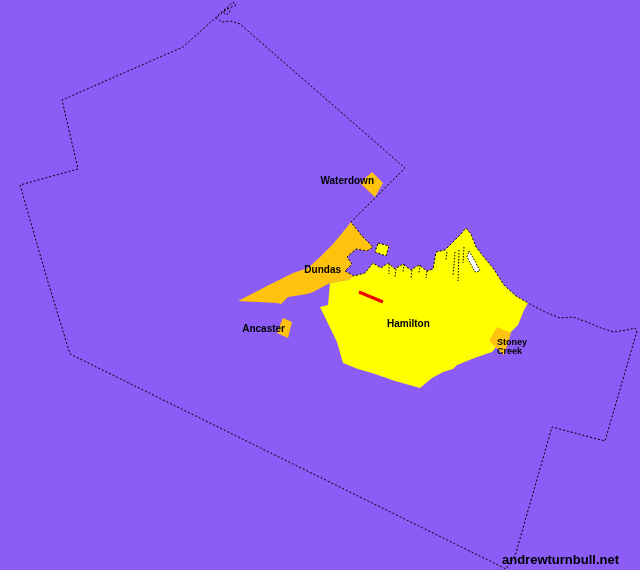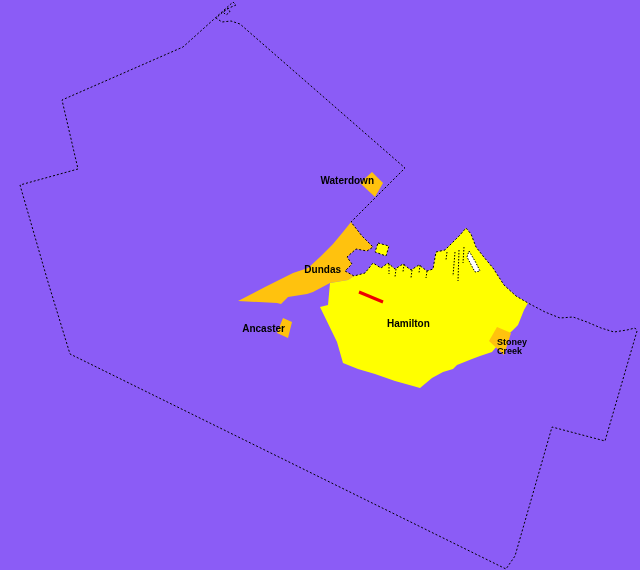--- a/index.html
+++ b/index.html
@@ -48,13 +48,14 @@
       <line x1="464" y1="247" x2="463" y2="263" stroke="#000000" stroke-width="1" stroke-dasharray="1.5 1.5"></line>
       <polygon points="233,2 236,5 229,8 223,12 226,15 230,12 228,8 223,12 216,18 222,22 231,21 240,24 405,168 351,222 362,236 373,247 367,251 356,249 347,257 352,264 345,271 354,276 365,273 373,263 381,268 388,263 395,269 403,264 411,270 419,265 427,271 433,269 436,252 445,250 453,242 460,235 466,228 471,234 476,247 483,256 493,268 504,285 516,296 528,303 545,312 560,318 573,317 587,322 601,328 614,332 627,330 635,328 637,331 605,441 552,427 515,556 506,569 70,354 48,282 20,185 78,169 62,100 183,47" fill="none" stroke="#000000" stroke-width="1" stroke-dasharray="2 2"></polygon>
       <line x1="359" y1="292" x2="383" y2="302" stroke="#ee0000" stroke-width="3"></line>
       <text x="374" y="184" text-anchor="end" font-size="10" fill="#000000" class="map-label">Waterdown</text>
       <text x="341" y="273" text-anchor="end" font-size="10" fill="#000000" class="map-label">Dundas</text>
       <text x="285" y="332" text-anchor="end" font-size="10" fill="#000000" class="map-label">Ancaster</text>
       <text x="387" y="327" text-anchor="start" font-size="10" fill="#000000" class="map-label">Hamilton</text>
       <text x="497" y="345" text-anchor="start" font-size="9" fill="#000000" class="map-label">Stoney</text>
       <text x="497" y="354" text-anchor="start" font-size="9" fill="#000000" class="map-label">Creek</text>
     </svg>
+  <div class="watermark">andrewturnbull.net</div>
 </div>
 
 </body></html>

